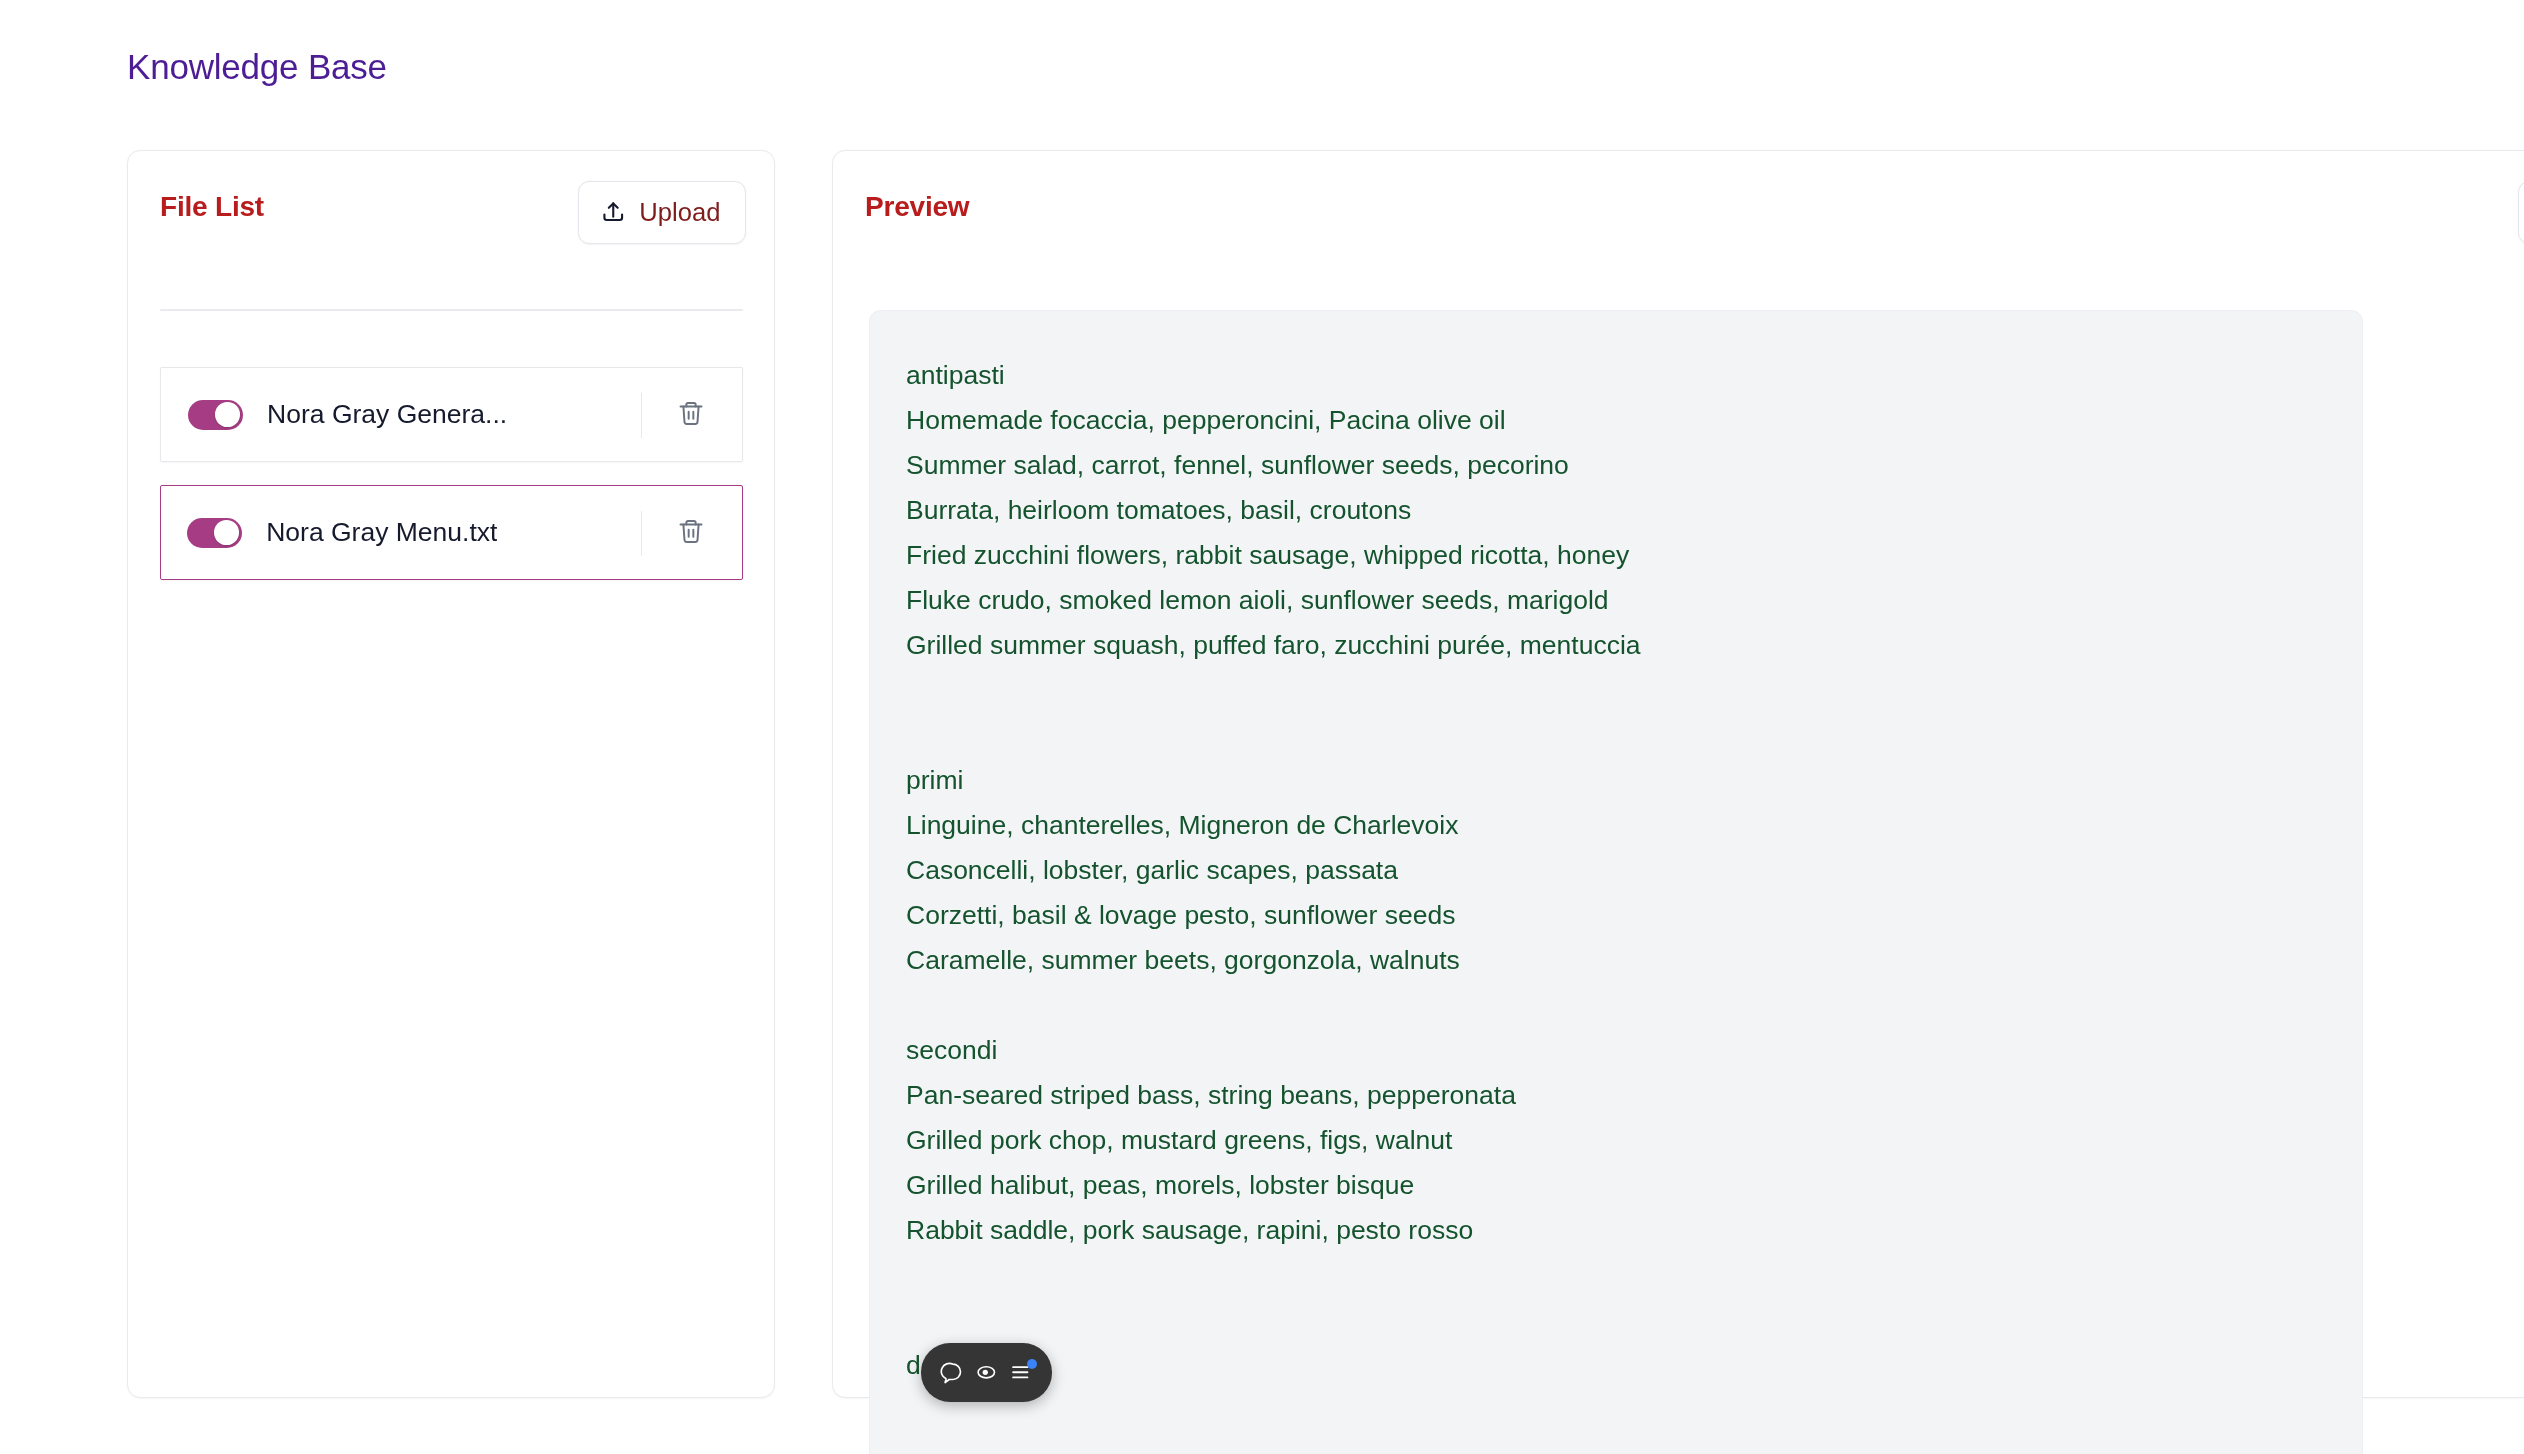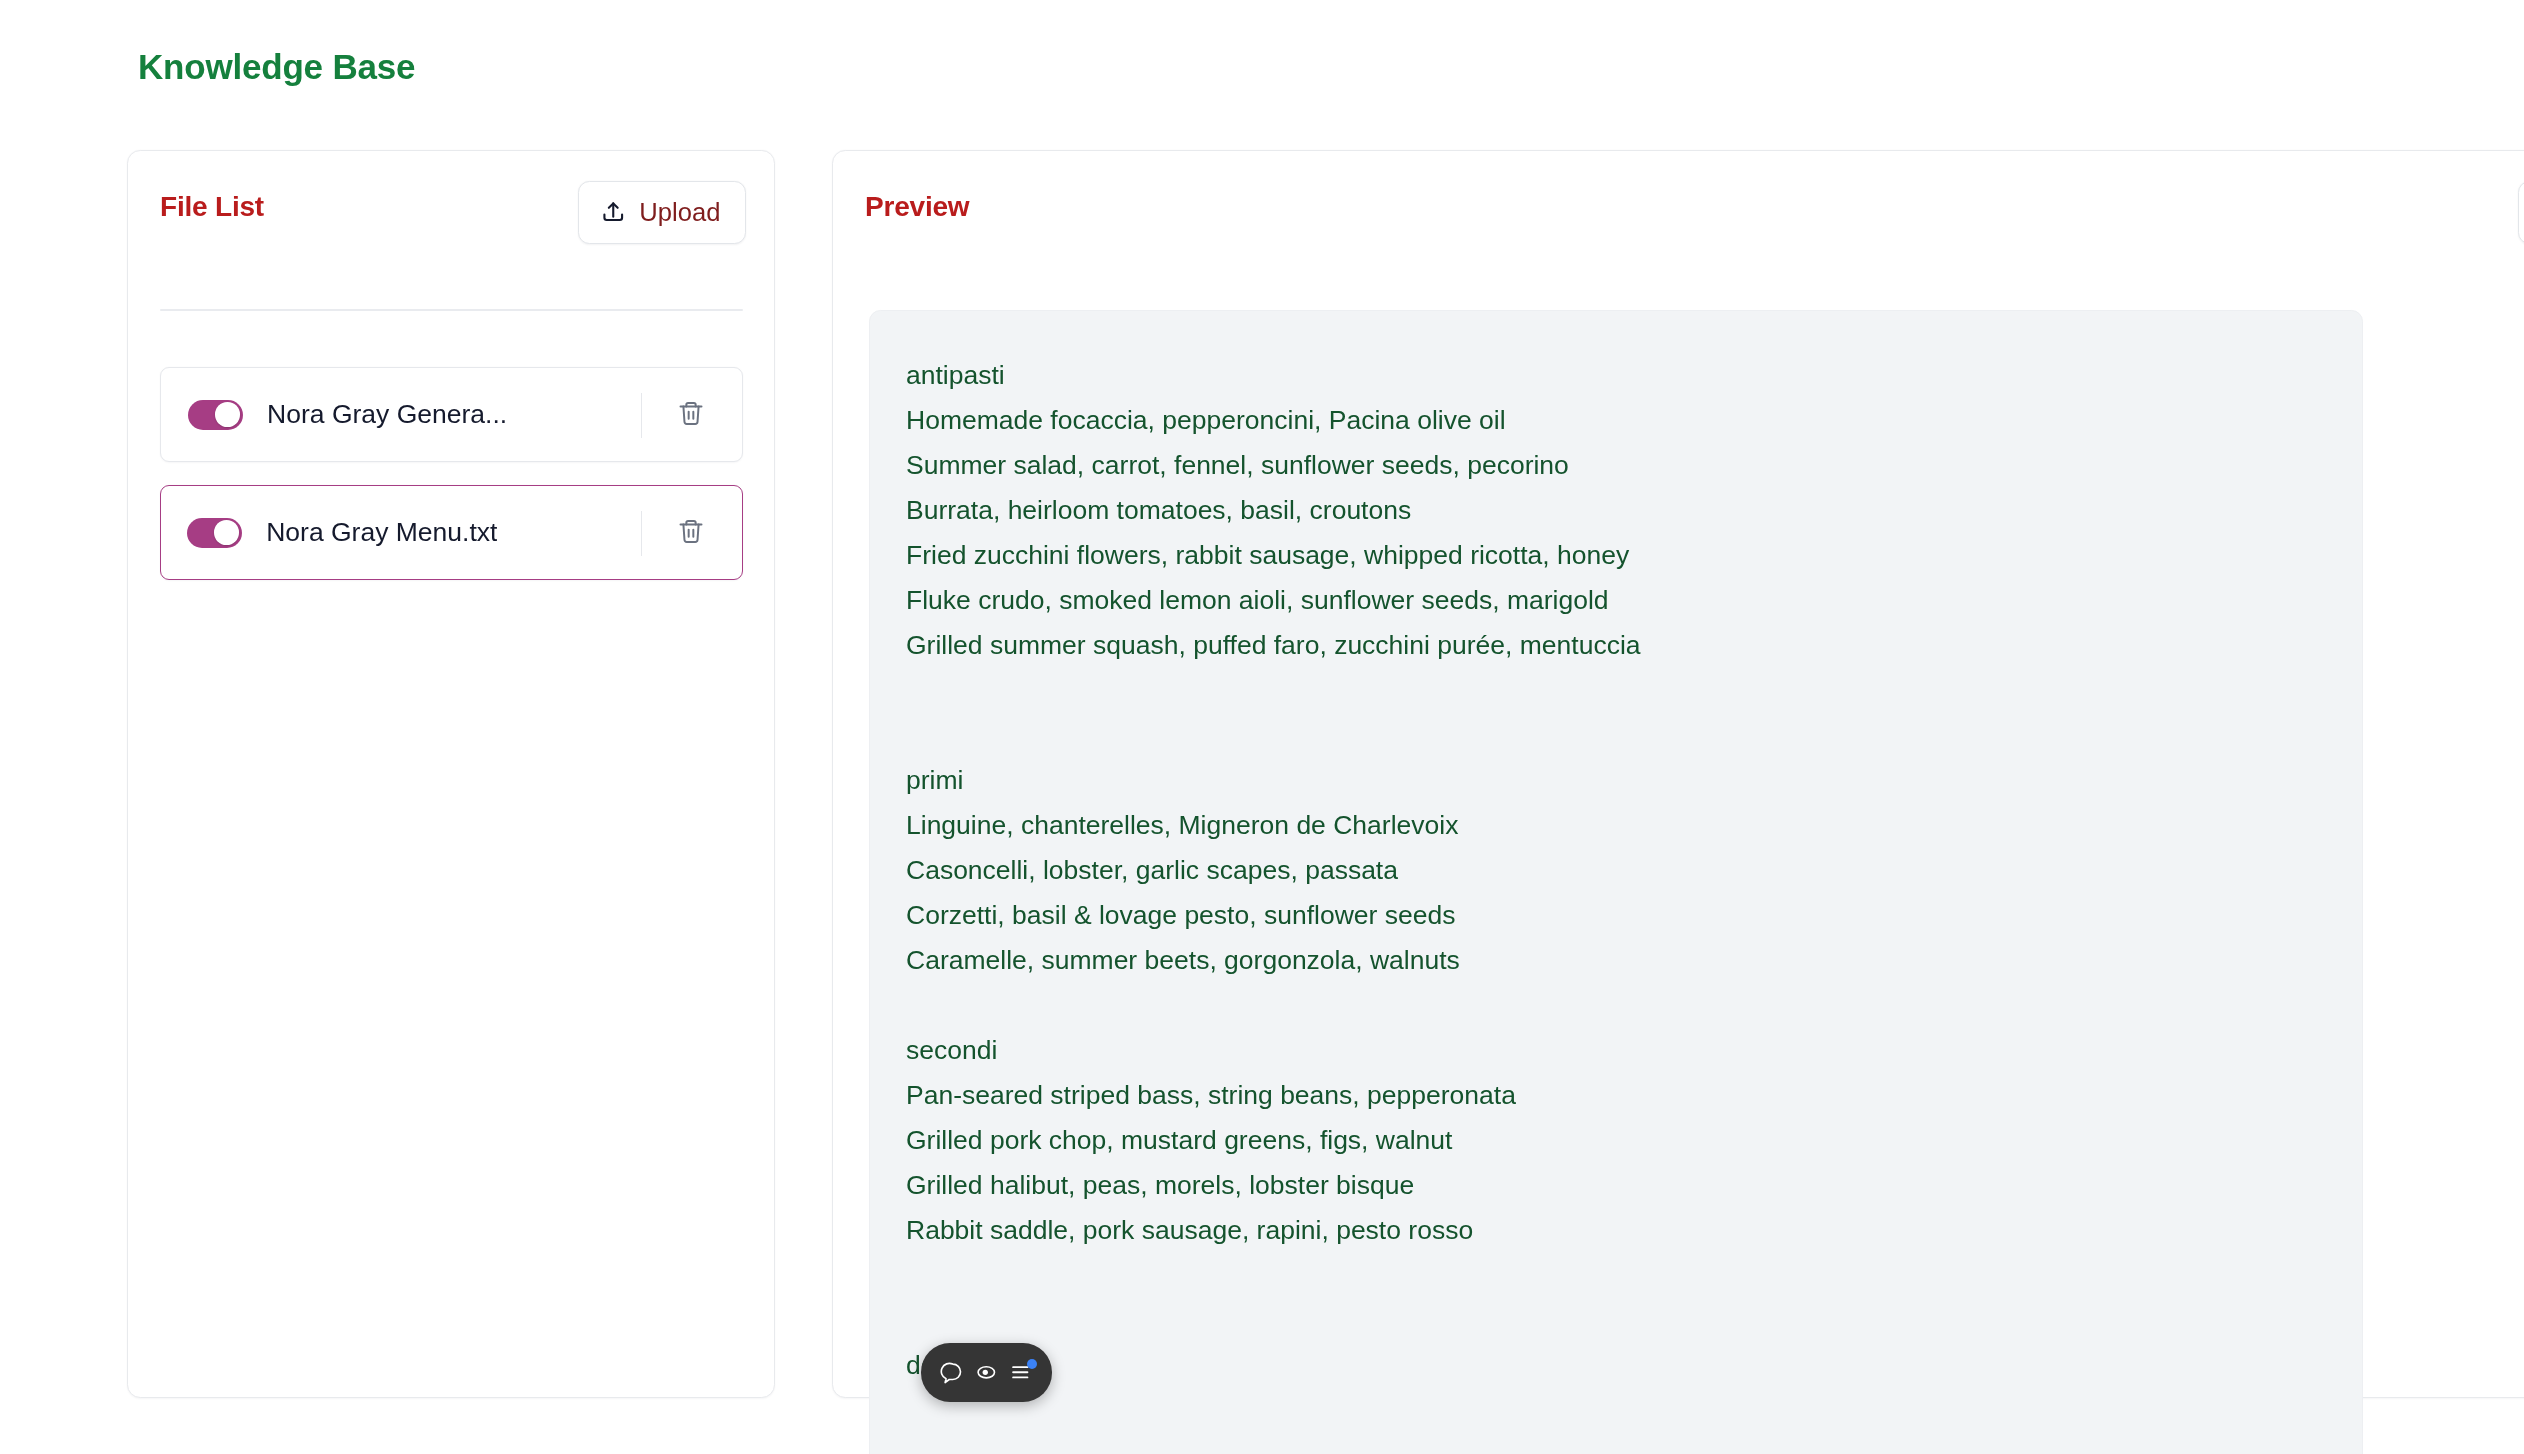--- a/index.html
+++ b/index.html
@@ -20,24 +20,23 @@
     height: 1455px;
     background: #ffffff;
   }
 
   
   .page-title {
     position: absolute;
     left: 127px;
     top: 47px;
     font-size: 35px;
-    font-weight: 700;
-    color: #15803d;
+    font-weight: 400;
+    color: #4c1d95;
     letter-spacing: -0.2px;
-    margin-left: 11px;
   }
 
   
   .panel {
     position: absolute;
     background: #ffffff;
     border: 0.9px solid #e8eaed;
     border-radius: 13.3px;
     box-shadow: 0 0.9px 1.9px rgba(16,24,40,0.04);
   }
@@ -116,21 +115,21 @@
     top: 216px;
     width: 583px;
   }
 
   .file-row {
     position: relative;
     height: 95px;
     margin-bottom: 23px;
     background: #ffffff;
     border: 0.9px solid #e6e8ec;
-    border-radius: 9px;
+    border-radius: 2px;
     display: flex;
     align-items: center;
     padding-left: 26.5px;
     cursor: pointer;
     box-shadow: 0 0.9px 1.9px rgba(16,24,40,0.04);
   }
   .file-row.selected {
     border: 1.9px solid #a63d84;
     padding-left: 25.6px;
   }

